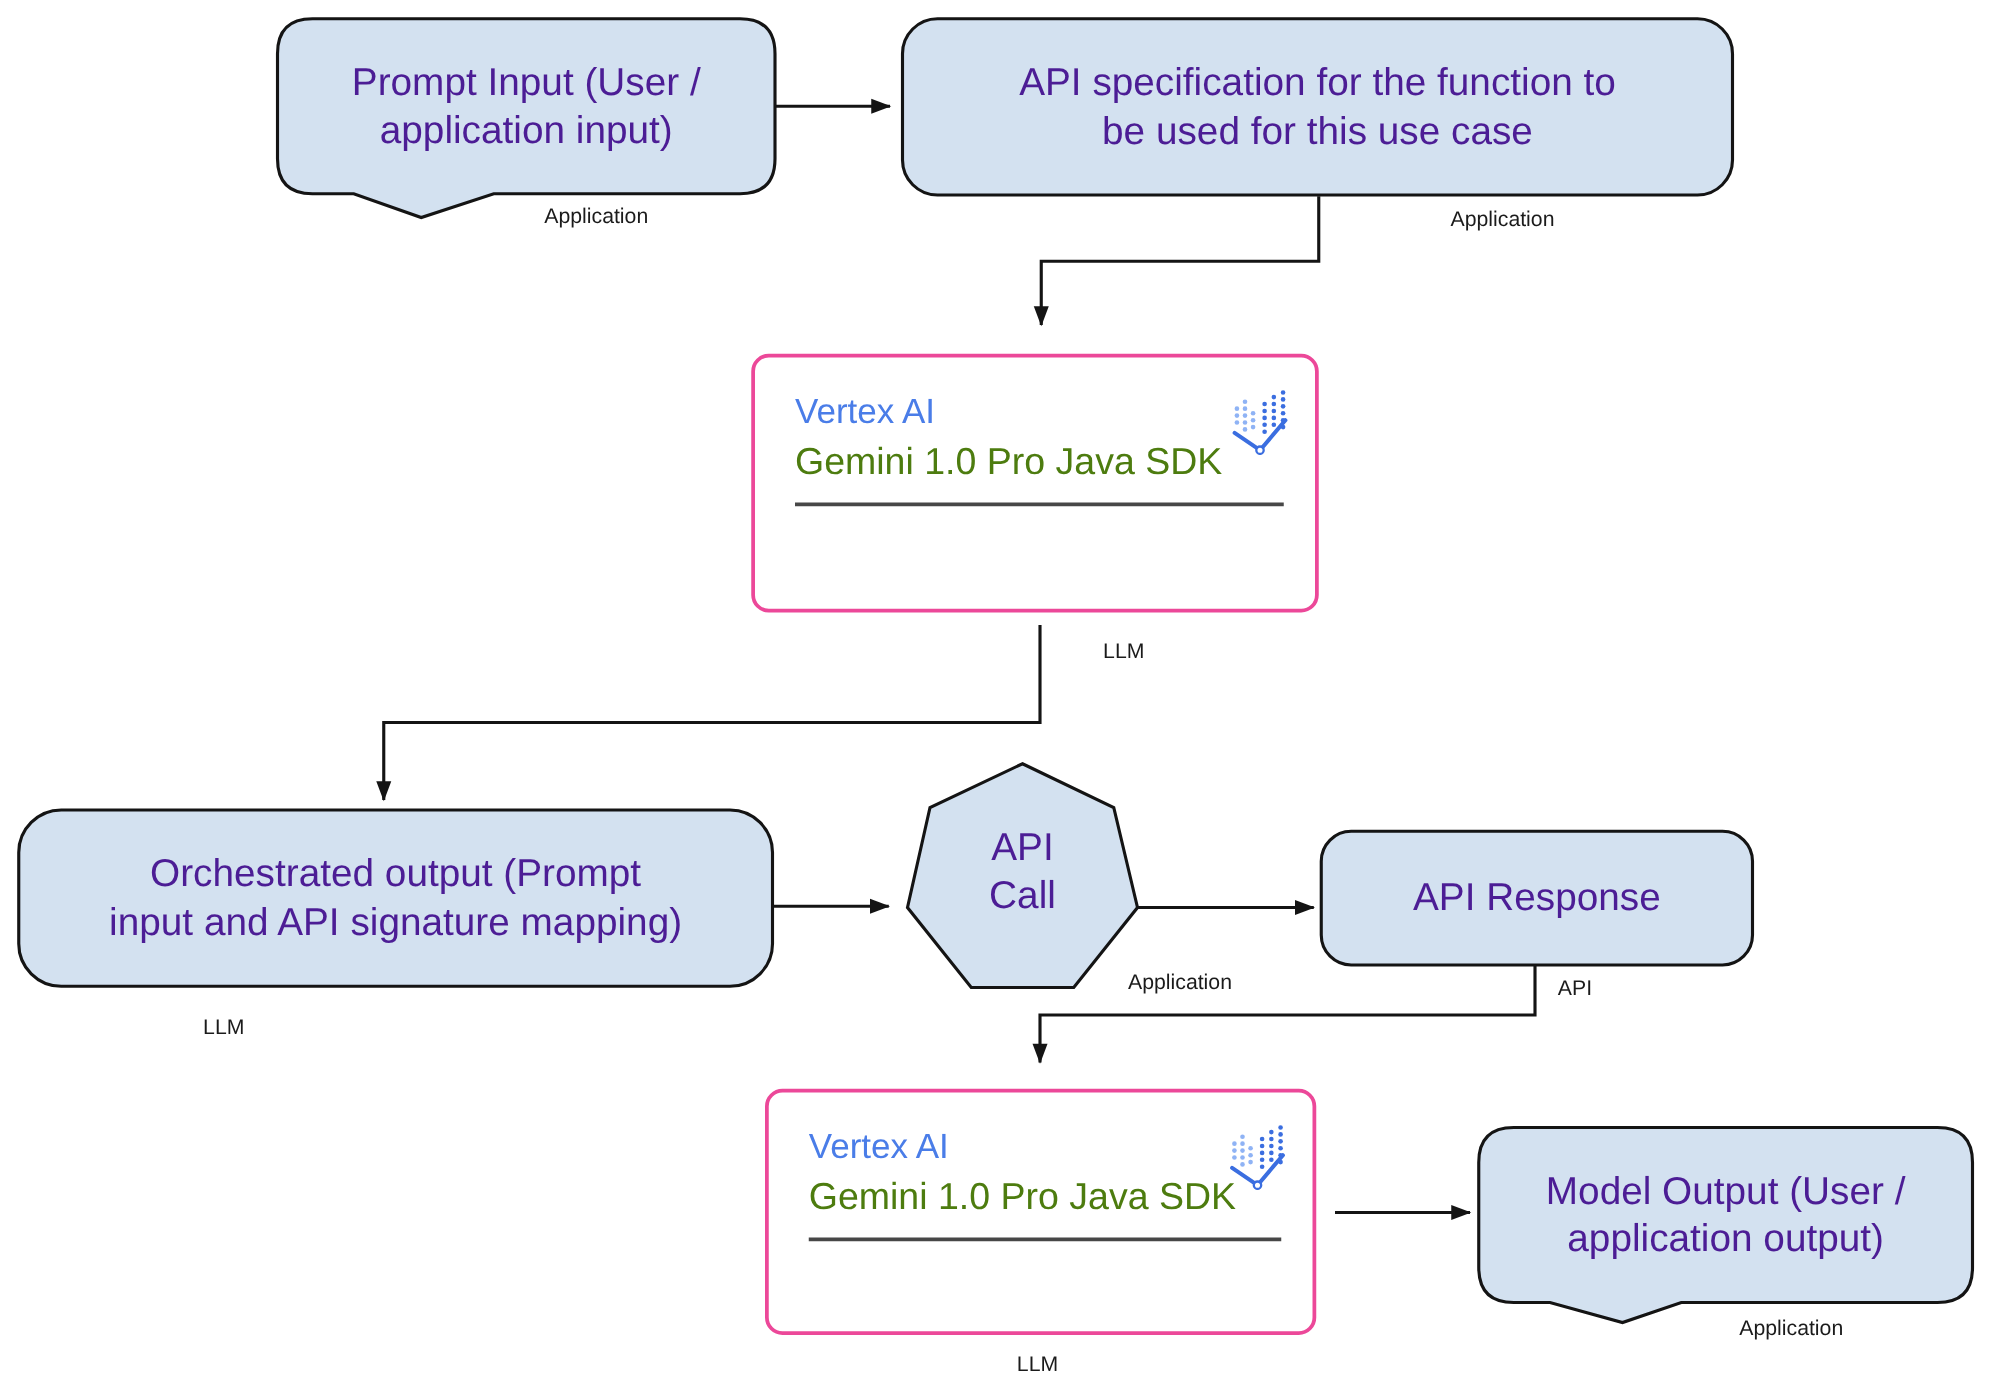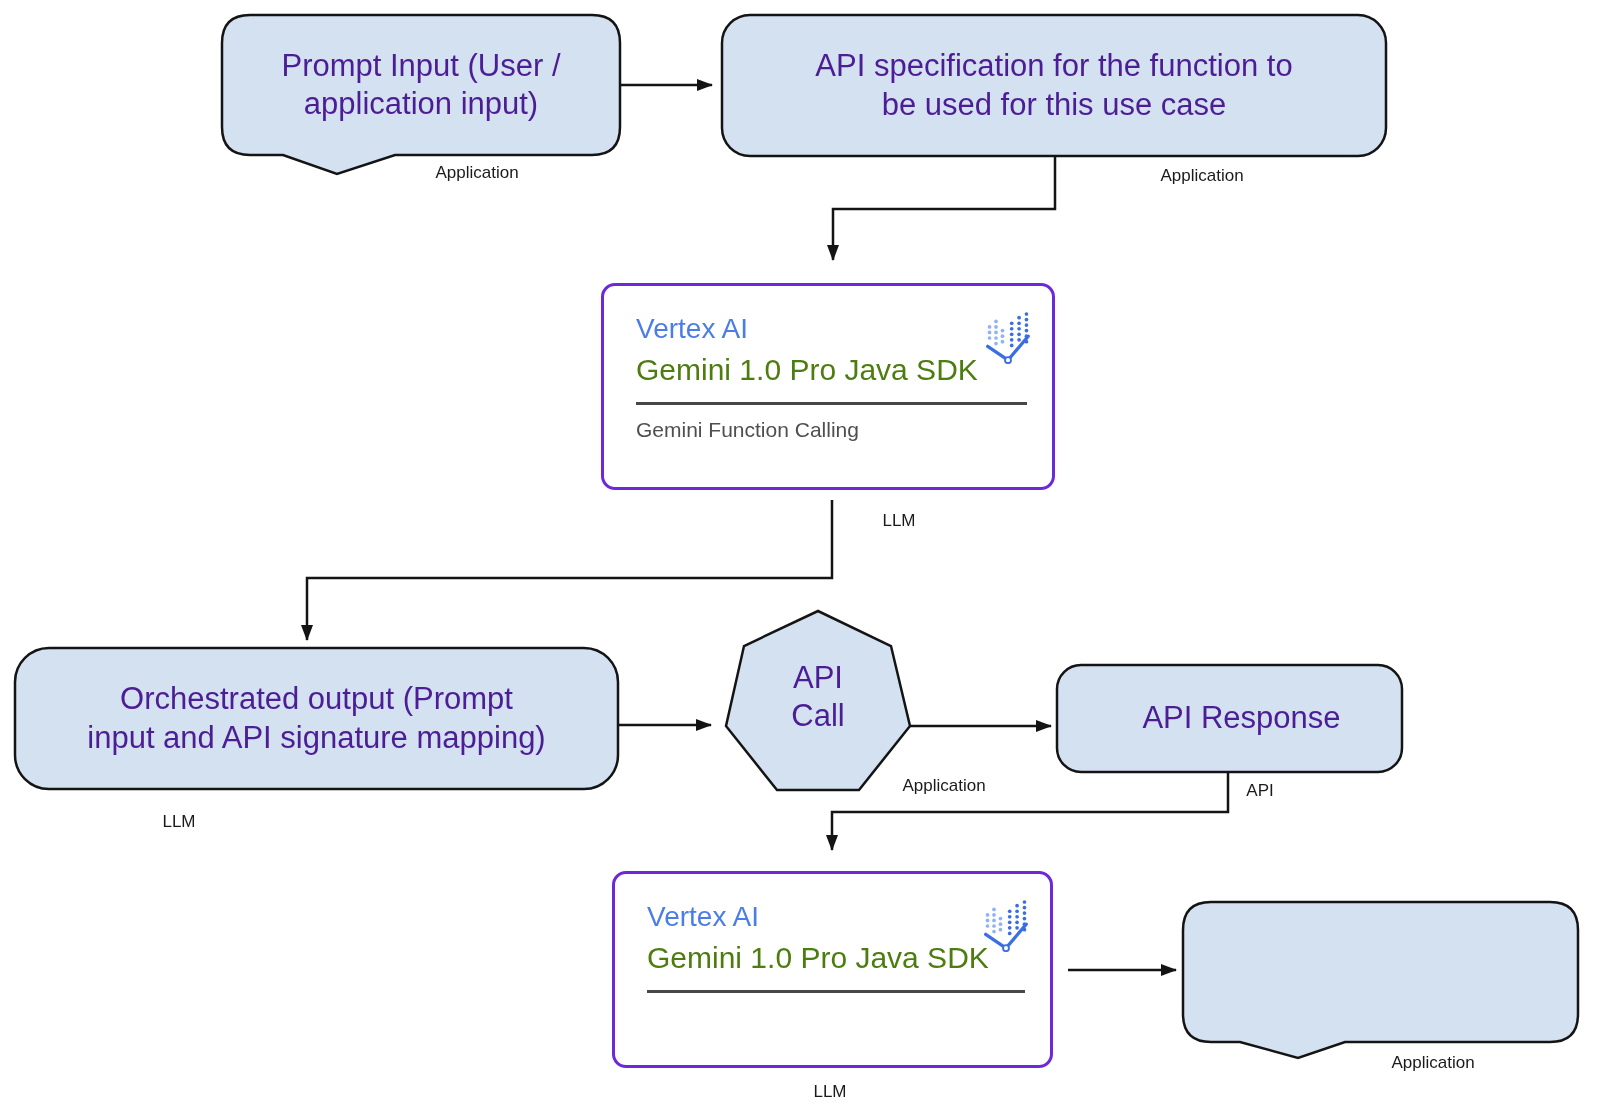--- a/index.html
+++ b/index.html
@@ -15,21 +15,21 @@
     text-align:center; white-space:pre-line; font-size:31px; line-height:1.24;
     color:#4c1d95;
   }
   .tag {
     position:absolute; transform:translate(-50%,-50%);
     font-size:17px; color:#1b1b1b; white-space:nowrap;
   }
 
   .card {
     position:absolute; box-sizing:border-box; background:#ffffff;
-    border:3px solid #6d28d9; border-radius:14px;
+    border:3px solid #ec4899; border-radius:14px;
     padding:26px 0 0 32px;
   }
   .card-title   { font-size:28px; line-height:1.2; color:#4a7de8; }
   .card-sub     { font-size:30px; line-height:1.2; color:#4d7c0f; margin-top:6px; }
   .card-divider { height:3px; background:#474747; margin:14px 25px 13px 0; }
   .card-caption { font-size:21px; color:#4f4f4f; }
   .vertex-icon  { position:absolute; top:26px; right:20px; width:48px; height:52px; }
 </style>
 </head>
 <body>
@@ -60,36 +60,37 @@
   </svg>
 
   <div class="node-label" style="left:222px; top:15px; width:398px; height:140px;">Prompt Input (User /
 application input)</div>
   <div class="node-label" style="left:722px; top:15px; width:664px; height:141px;">API specification for the function to
 be used for this use case</div>
   <div class="node-label" style="left:15px; top:648px; width:603px; height:141px;">Orchestrated output (Prompt
 input and API signature mapping)</div>
   <div class="node-label" style="left:733px; top:618px; width:170px; height:158px;">API
 Call</div>
-  <div class="node-label" style="left:1057px; top:665px; width:345px; height:107px;padding-left:12px;">API Response</div>
+  <div class="node-label" style="left:1057px; top:665px; width:345px; height:107px;">API Response</div>
+  <div class="node-label" style="left:1183px; top:902px; width:395px; height:140px;">Model Output (User /
+application output)</div>
 
   <div class="tag" style="left:477px; top:173px;">Application</div>
   <div class="tag" style="left:1202px; top:176px;">Application</div>
   <div class="tag" style="left:899px; top:521px;">LLM</div>
   <div class="tag" style="left:179px; top:822px;">LLM</div>
   <div class="tag" style="left:944px; top:786px;">Application</div>
   <div class="tag" style="left:1260px; top:791px;">API</div>
   <div class="tag" style="left:830px; top:1092px;">LLM</div>
   <div class="tag" style="left:1433px; top:1063px;">Application</div>
 
   <div class="card" style="left:601px; top:283px; width:454px; height:207px;">
     <div class="card-title">Vertex AI</div>
     <div class="card-sub">Gemini 1.0 Pro Java SDK</div>
     <div class="card-divider"></div>
-    <div class="card-caption">Gemini Function Calling</div>
     <svg class="vertex-icon" viewBox="0 0 52 56">
       <g fill="#8fb3f5">
         <circle cx="6" cy="16" r="2"></circle>
           <circle cx="6" cy="22" r="2"></circle>
           <circle cx="6" cy="28" r="2"></circle>
         <circle cx="13" cy="10" r="2"></circle>
           <circle cx="13" cy="16" r="2"></circle>
           <circle cx="13" cy="22" r="2"></circle>
         <circle cx="13" cy="28" r="2"></circle>
           <circle cx="13" cy="34" r="2"></circle>

